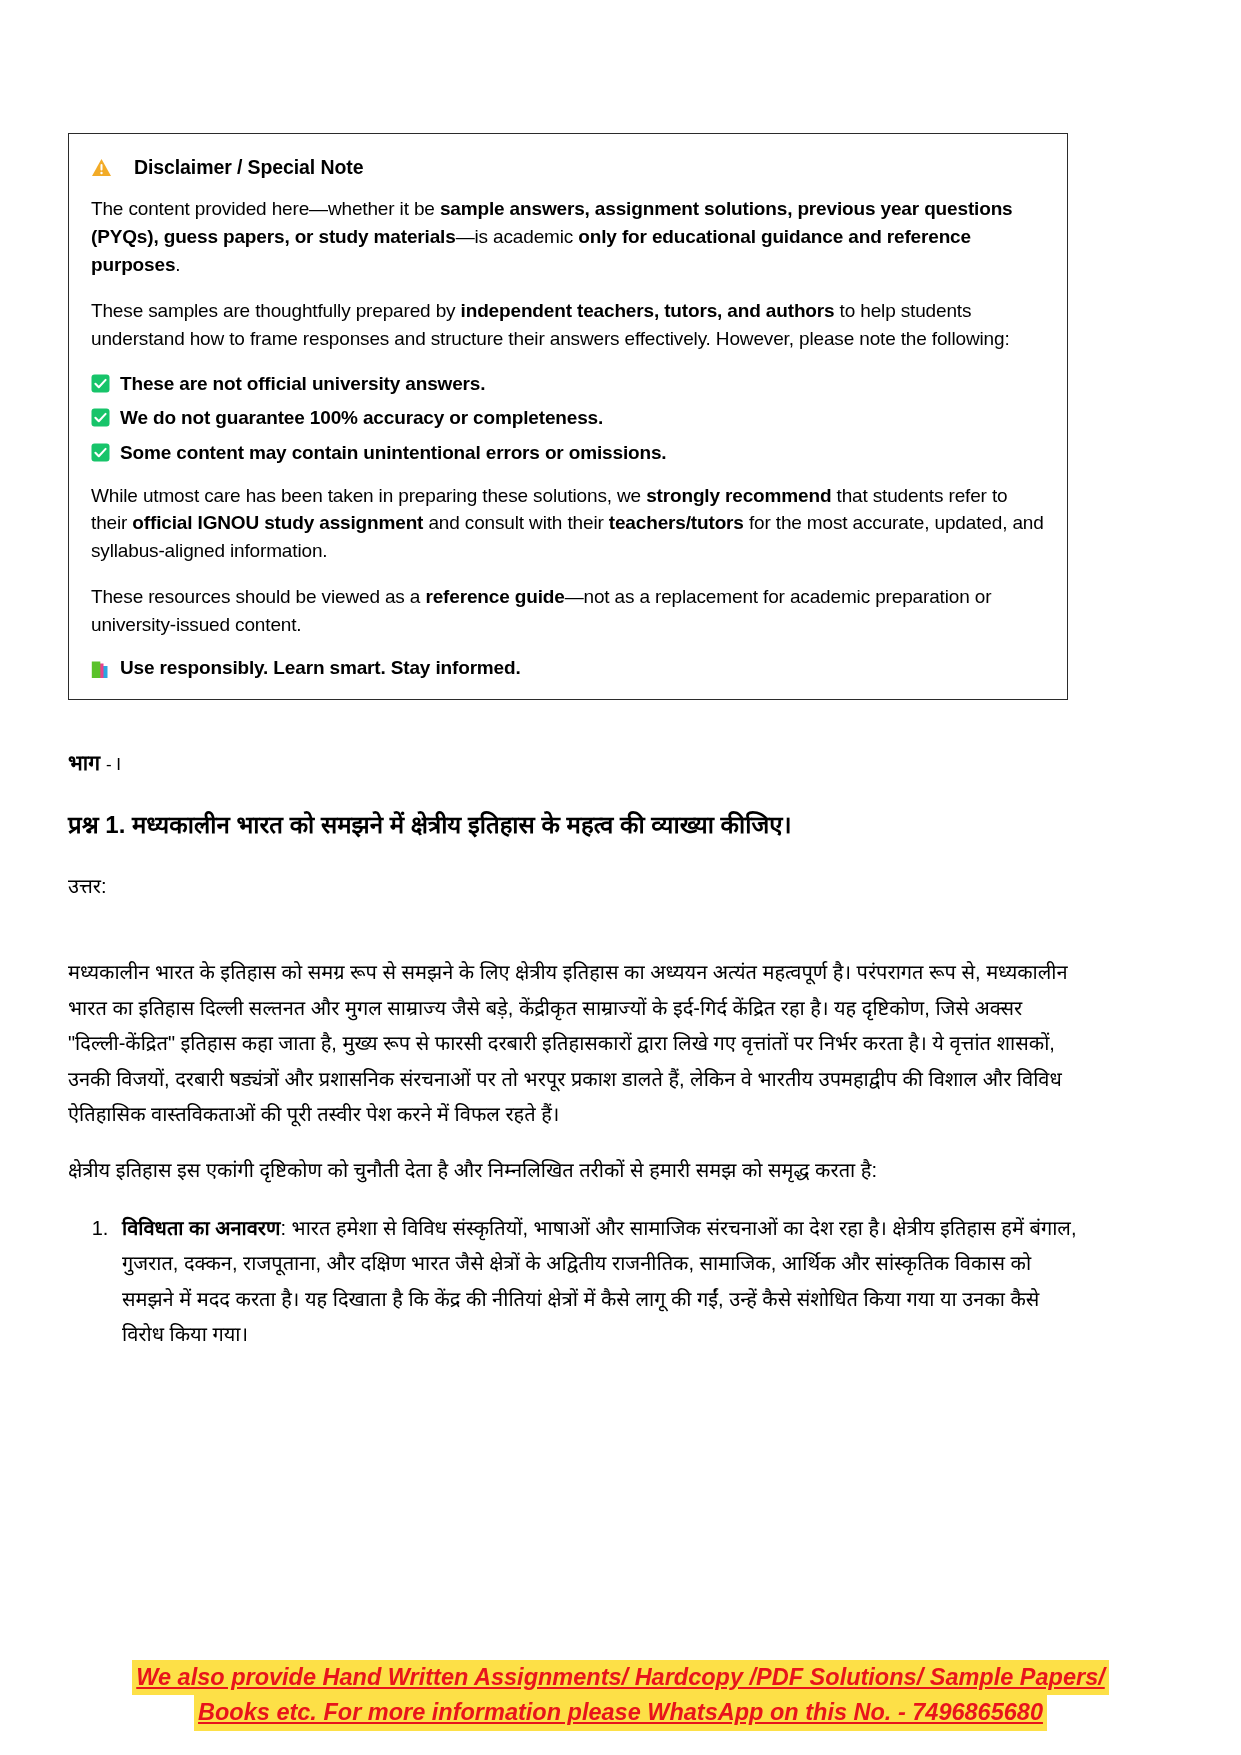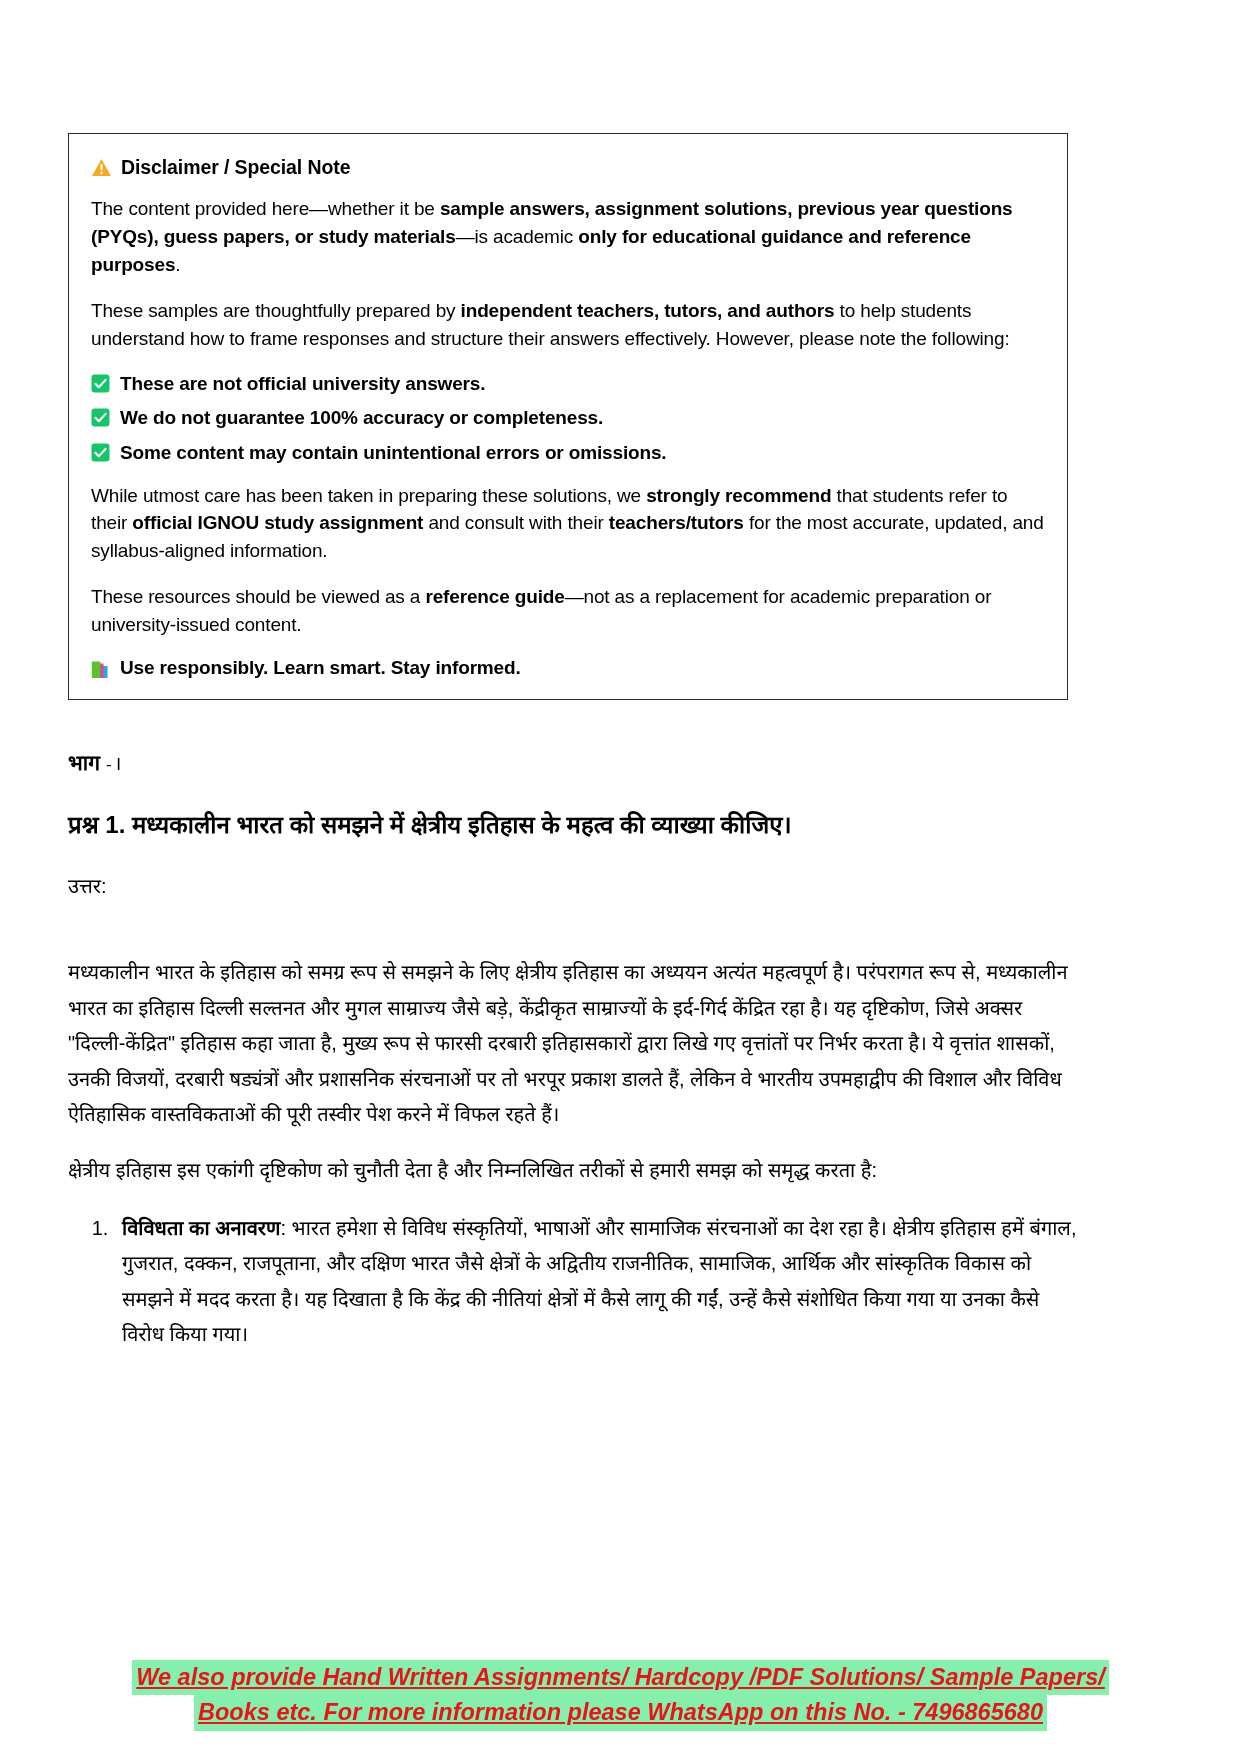--- a/index.html
+++ b/index.html
@@ -29,21 +29,21 @@
     top: 133px;
     width: 1000px;
     box-sizing: border-box;
     border: 1.5px solid #2b2b2b;
     padding: 18px 22px 20px 22px;
     background: #ffffff;
   }
   .disc-title-row {
     display: flex;
     align-items: center;
-    gap: 9px;
+    gap: 22px;
     margin: 4px 0 16px 0;
   }
   .warn-icon {
     width: 21px;
     height: 19px;
     flex: 0 0 auto;
     display: inline-block;
   }
   .disc-title {
     font-size: 19.5px;
@@ -152,21 +152,21 @@
   
   .footer-banner {
     position: absolute;
     left: 0;
     right: 0;
     top: 1660px;
     text-align: center;
   }
   .footer-line {
     display: inline-block;
-    background: #86efac;
+    background: #fde047;
     color: #e8141b;
     font-size: 23.5px;
     font-weight: bold;
     font-style: italic;
     text-decoration: underline;
     line-height: 1.42;
     padding: 1px 4px;
     white-space: nowrap;
   }
 </style>

